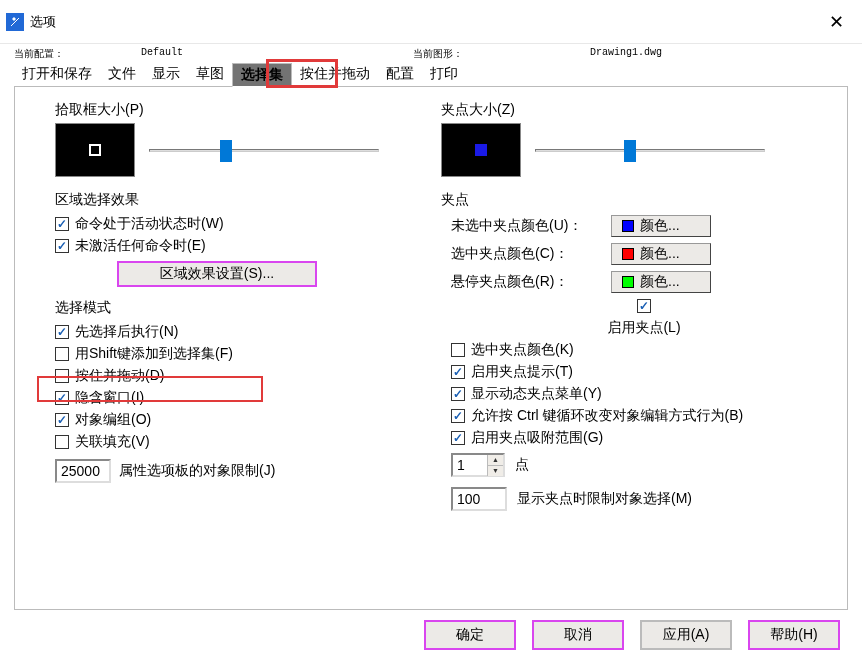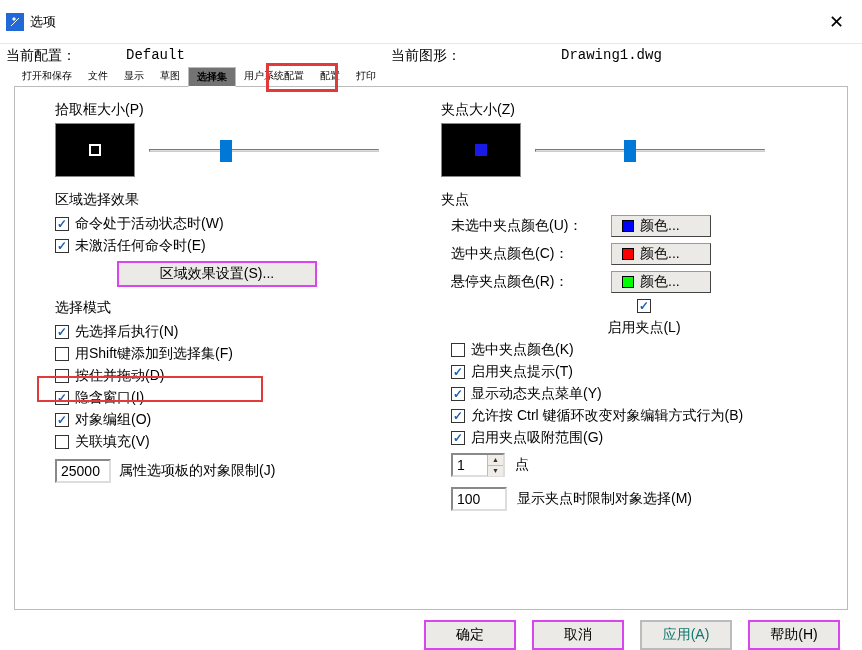--- a/index.html
+++ b/index.html
@@ -32,33 +32,34 @@
   .title-text { flex: 1; color: #000; }
   .close-x {
     font-size: 18px;
     font-weight: 200;
     padding: 0 12px;
     cursor: default;
     font-family: Arial, sans-serif;
   }
   .info-row {
     display: flex;
-    padding: 3px 14px 0 6px;
-    font-size: 14px;
+    padding: 3px 14px 0 14px;
+    font-size: 10px;
     color: #000;
+    gap: 7px;
   }
   .info-row .lbl1 { width: 120px; }
   .info-row .val1 { width: 265px; font-family: "Courier New", monospace; }
   .info-row .lbl2 { width: 170px; }
   .info-row .val2 { font-family: "Courier New", monospace; }
   .tabs {
     display: flex;
     padding: 0 14px;
     margin-top: 2px;
-    font-size: 10px;
+    font-size: 14px;
   }
   .tab {
     padding: 2px 8px;
     cursor: default;
   }
   .tab.active {
     border: 1px solid #bbb;
     border-bottom: 1px solid #fff;
     background: #737373;
     position: relative;
@@ -142,21 +143,21 @@
     font-weight: bold;
   }
   .btn {
     background: #eceae7;
     border: 2px solid #d946ef;
     padding: 2px 18px;
     font-size: 14px;
     font-family: inherit;
     cursor: default;
   }
-  .btn.disabled { color: #0f766e; border-color: #bbb; }
+  .btn.disabled { color: #000000; border-color: #bbb; }
   .grip-color-row {
     display: flex;
     align-items: center;
     margin: 6px 0 6px 20px;
     font-size: 14px;
   }
   .grip-color-row .gclabel { width: 160px; }
   .color-btn {
     display: inline-flex;
     align-items: center;
@@ -235,21 +236,21 @@
   <span class="lbl2">当前图形：</span>
   <span class="val2">Drawing1.dwg</span>
 </div>
 
 <div class="tabs" style="position:relative;">
   <div class="tab">打开和保存</div>
   <div class="tab">文件</div>
   <div class="tab">显示</div>
   <div class="tab">草图</div>
   <div class="tab active">选择集</div>
-  <div class="tab">用户系统配置</div>
+  <div class="tab">按住并拖动</div>
   <div class="tab">配置</div>
   <div class="tab">打印</div>
   <div class="tab-highlight" style="left:266px; top:-4px; width:72px; height:29px;"></div>
 </div>
 
 <div class="panel-wrap">
   <div class="columns">
 
     <div class="col">
       <div class="section-label">拾取框大小(P)</div>

